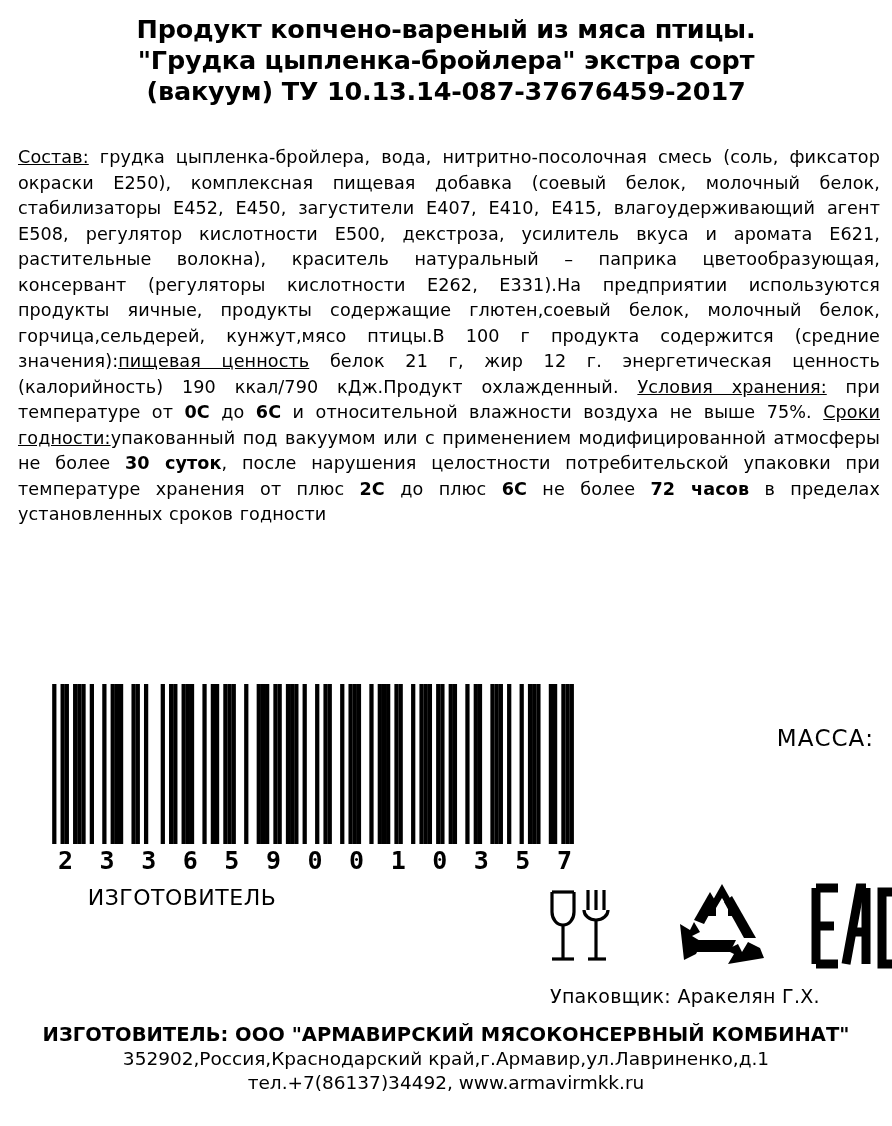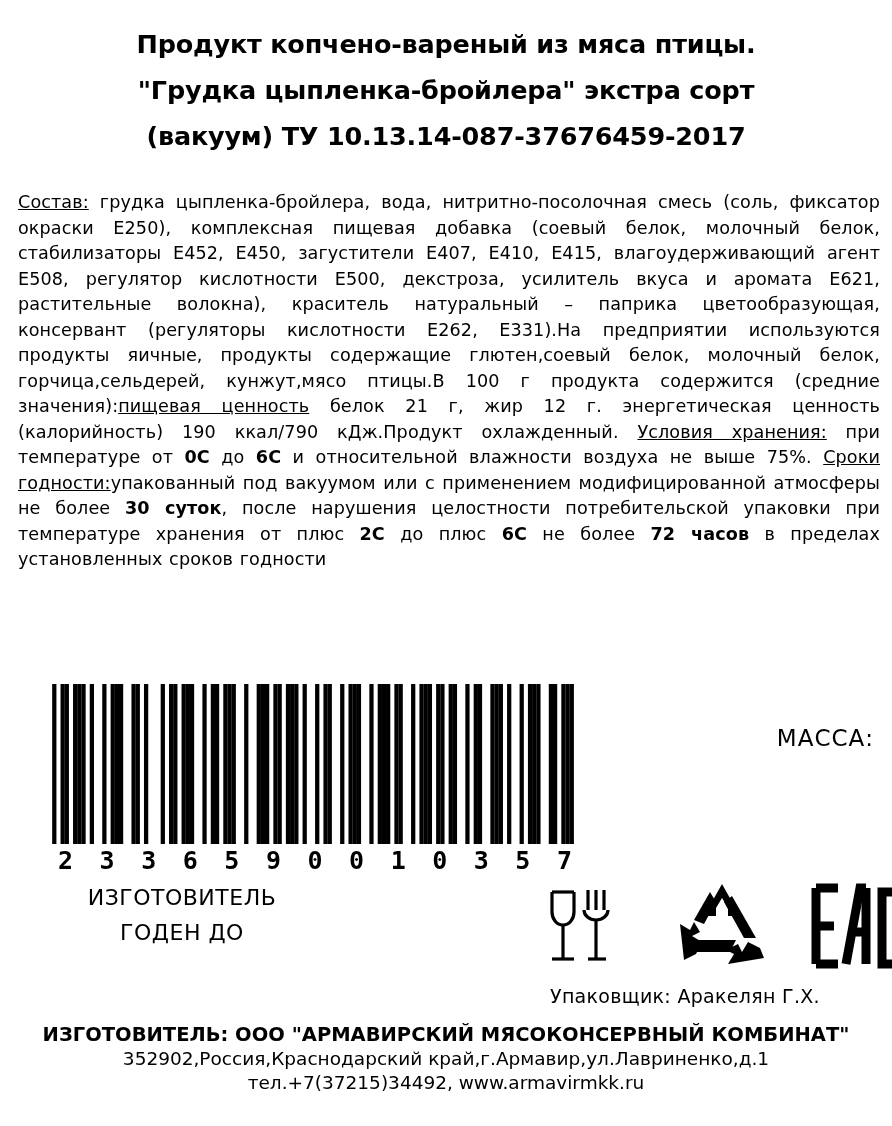--- a/index.html
+++ b/index.html
@@ -27,21 +27,20 @@
   .title-block {
     text-align: center;
     padding: 14px 10px 0 10px;
   }
   .title-line {
     font-weight: bold;
     font-size: 25.5px;
     line-height: 31px;
     letter-spacing: -0.2px;
     white-space: nowrap;
-    margin-top: 15px;
   }
 
   
   .body-block {
     margin: 38px 12px 0 18px;
     font-size: 17.6px;
     line-height: 25.5px;
     text-align: justify;
     text-justify: inter-word;
     letter-spacing: 0.1px;
@@ -248,21 +247,20 @@
       <span>1</span>
       <span>0</span>
       <span>3</span>
       <span>5</span>
       <span>7</span>
     </div>
   </div>
 
   <div class="left-labels">
     <div>ИЗГОТОВИТЕЛЬ</div>
-    <div>ГОДЕН ДО</div>
   </div>
 
   <div class="mass-label">МАССА:</div>
 
   <div class="symbols">
 
     <span class="sym sym-glass">
       <svg width="100" height="96" viewBox="0 0 100 96">
         <g fill="none" stroke="#000" stroke-width="3.2">
 
@@ -311,16 +309,16 @@
         </g>
       </svg>
     </span>
   </div>
 
   <div class="packer">Упаковщик: Аракелян Г.Х.</div>
 
   <div class="footer">
     <div class="footer-line1">ИЗГОТОВИТЕЛЬ: ООО "АРМАВИРСКИЙ МЯСОКОНСЕРВНЫЙ КОМБИНАТ"</div>
     <div class="footer-line2">352902,Россия,Краснодарский край,г.Армавир,ул.Лавриненко,д.1</div>
-    <div class="footer-line3">тел.+7(37215)34492, www.armavirmkk.ru</div>
+    <div class="footer-line3">тел.+7(86137)34492, www.armavirmkk.ru</div>
   </div>
 
 </div>
 
 </body></html>

